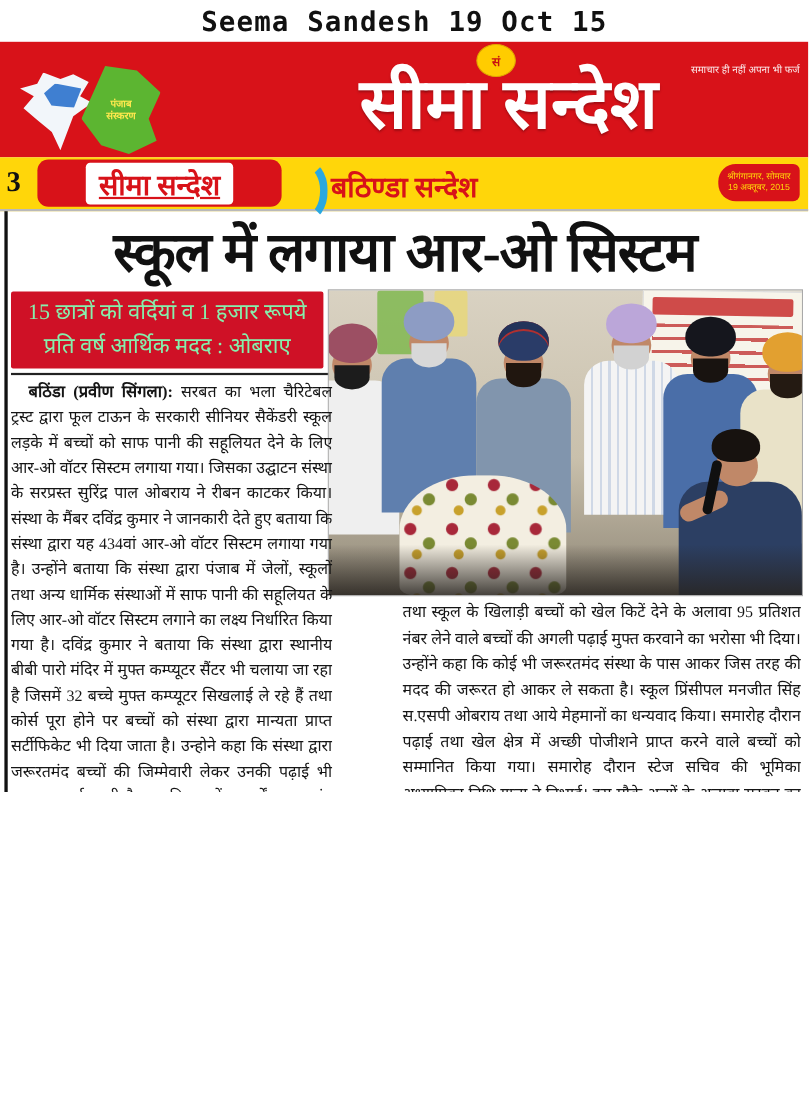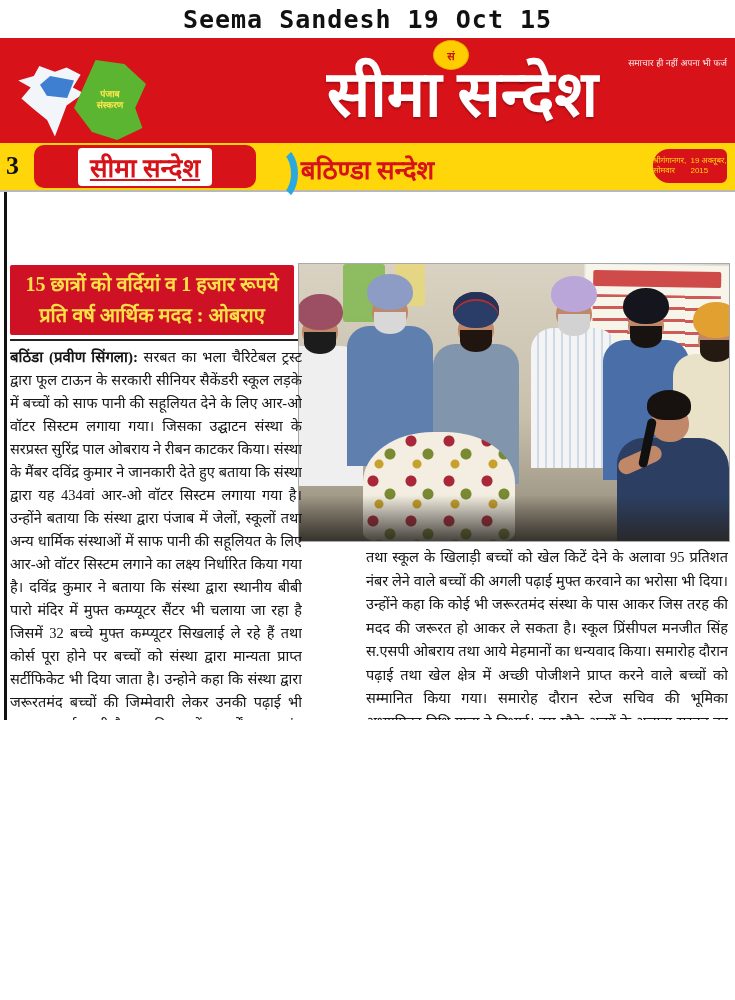--- a/index.html
+++ b/index.html
@@ -36,38 +36,38 @@
   .pageno{position:absolute;left:6px;top:8px;font-size:26px;font-weight:bold;color:#111;
     font-family:"Liberation Serif",serif;}
   .brand-pill{position:absolute;left:34px;top:2px;width:222px;height:43px;background:#d81219;border-radius:10px;
     display:flex;align-items:center;justify-content:center;}
   .brand-inner{background:#ffffff;border-radius:4px;padding:1px 12px;color:#d81219;font-weight:bold;font-size:26px;
     text-decoration:underline;}
   .blue-arc{position:absolute;left:258px;top:2px;width:26px;height:43px;border-radius:50%;
     border:7px solid transparent;border-left:7px solid #2aa8e0;transform:rotate(180deg);}
   .edition{position:absolute;left:0;top:8px;width:735px;text-align:center;color:#d81219;font-weight:bold;font-size:26px;}
   .date-pill{position:absolute;right:8px;top:6px;width:74px;height:34px;background:#d81219;border-radius:16px 6px 6px 16px;
-    display:flex;flex-direction:row;align-items:center;justify-content:center;}
+    display:flex;flex-direction:column;align-items:center;justify-content:center;}
   .date-pill span{color:#ffd60a;font-size:8px;line-height:1.3;font-family:"Liberation Sans",sans-serif;}
 
   
   .left-rule{position:absolute;left:4px;top:192px;width:3px;height:766px;background:#111;}
   .headline{position:absolute;left:8px;top:194px;width:720px;height:66px;
     display:flex;align-items:center;justify-content:center;
     color:#111;font-weight:bold;font-size:50px;letter-spacing:-1px;}
 
   
   .subhead-box{position:absolute;left:10px;top:265px;width:284px;height:70px;background:#cf1126;
     display:flex;flex-direction:column;align-items:center;justify-content:center;border-radius:2px;}
-  .subhead-box div{color:#fde047;font-weight:bold;font-size:20px;line-height:1.55;white-space:nowrap;}
+  .subhead-box div{color:#86efac;font-weight:normal;font-size:20px;line-height:1.55;white-space:nowrap;}
   .subhead-rule{position:absolute;left:10px;top:339px;width:290px;height:2px;background:#222;}
 
   .col-left{position:absolute;left:10px;top:346px;width:292px;height:612px;overflow:hidden;
     font-size:14.5px;line-height:23px;color:#151515;text-align:justify;}
-  .col-left b{font-size:15px;}
+  .col-left b{font-size:15px;margin-left:16px;}
   .col-right{position:absolute;left:366px;top:546px;width:362px;height:372px;overflow:hidden;
     font-size:14.5px;line-height:23.5px;color:#151515;text-align:justify;}
 
   
   .photo{position:absolute;left:298px;top:263px;width:430px;height:277px;border:1px solid #a9a9a9;
     background:linear-gradient(180deg,#d9d2c2 0%,#c9c0ac 55%,#8e8676 100%);overflow:hidden;}
   .photo .dark-floor{position:absolute;left:0;bottom:0;width:100%;height:46px;
     background:linear-gradient(180deg,rgba(40,36,32,0),rgba(40,36,32,.85));}
   .poster-green{position:absolute;left:44px;top:0;width:42px;height:58px;background:#7ab648;opacity:.8;border-radius:3px;}
   .poster-yellow{position:absolute;left:96px;top:0;width:30px;height:42px;background:#e8d77a;opacity:.85;border-radius:3px;}
@@ -140,20 +140,21 @@
       <span class="brand-inner">सीमा सन्देश</span>
     </div>
     <div class="blue-arc"></div>
     <div class="date-pill">
       <span>श्रीगंगानगर, सोमवार</span>
       <span>19 अक्तूबर, 2015</span>
     </div>
   </div>
 
   <div class="left-rule"></div>
+  <div class="headline">स्कूल में लगाया आर-ओ सिस्टम</div>
 
   <div class="subhead-box">
     <div>15 छात्रों को वर्दियां व 1 हजार रूपये</div>
     <div>प्रति वर्ष आर्थिक मदद : ओबराए</div>
   </div>
   <div class="subhead-rule"></div>
 
   <div class="photo">
     <div class="poster-green"></div>
     <div class="poster-yellow"></div>

